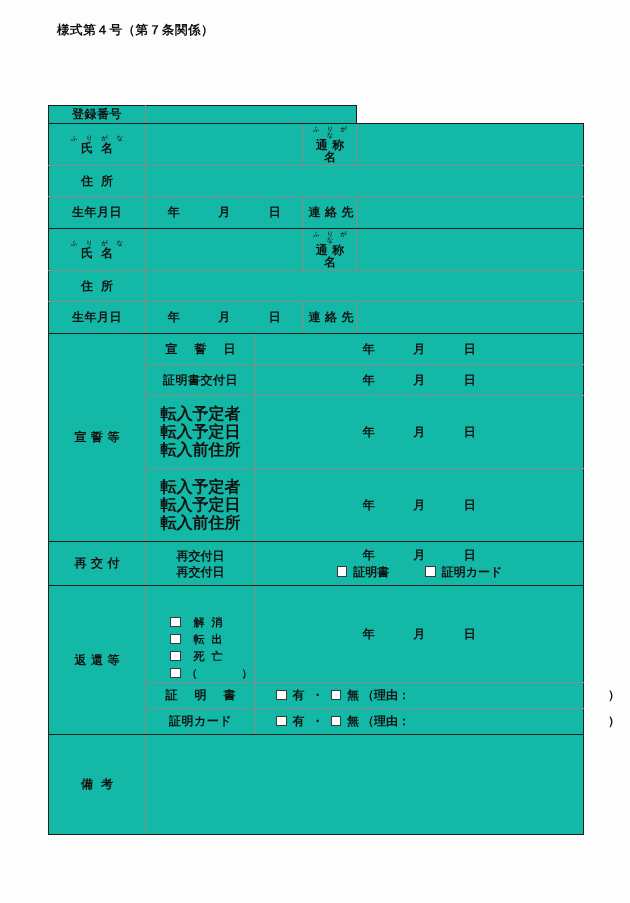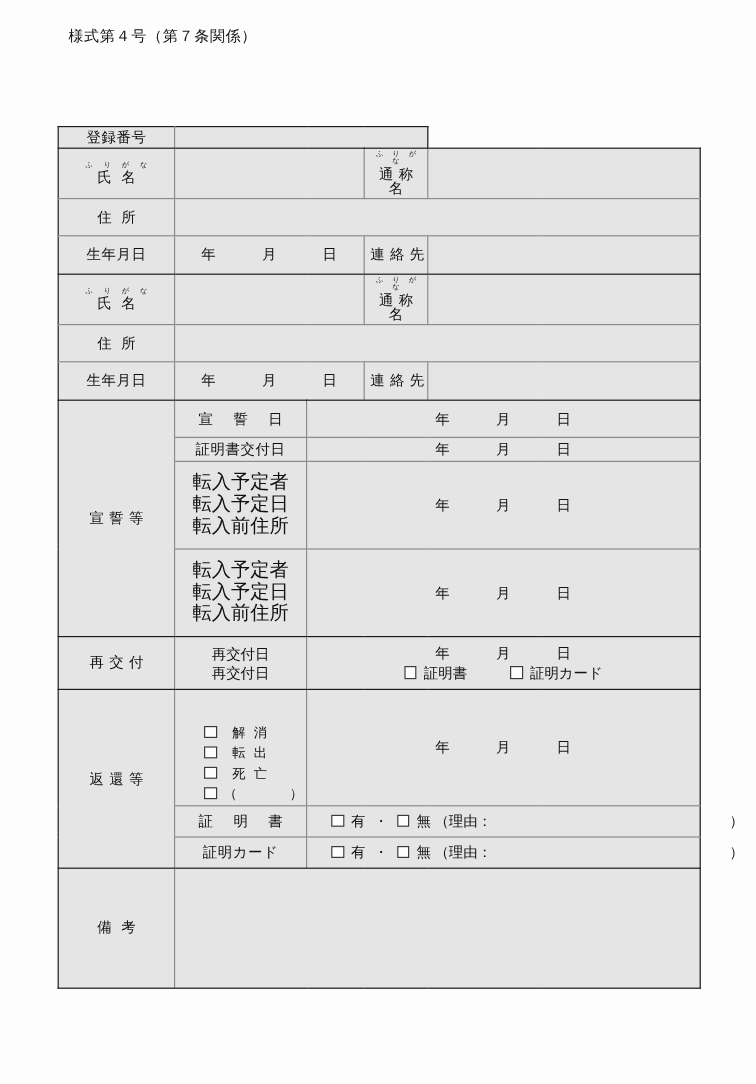--- a/index.html
+++ b/index.html
@@ -12,20 +12,21 @@
     height: 903px;
     font-family: "Liberation Serif", "DejaVu Serif", serif;
     color: #111111;
     position: relative;
     overflow: hidden;
   }
   .page {
     position: absolute;
     inset: 0;
     background: #fdfdfd;
+    font-weight: bold;
   }
   .form-no {
     position: absolute;
     left: 57px;
     top: 22px;
     font-size: 12.5px;
     letter-spacing: 0.6px;
     white-space: nowrap;
   }
   .doc-title {
@@ -45,21 +46,21 @@
     width: 535px;
     border-collapse: collapse;
     table-layout: fixed;
     font-size: 12px;
   }
   table.reg td {
     border: 1px solid #8a8a8a;
     padding: 0;
     vertical-align: middle;
     text-align: center;
-    background: #e5e5e5;
+    background: #14b8a6;
   }
   
   .tk-t { border-top: 1.9px solid #1b1b1b !important; }
   .tk-b { border-bottom: 1.9px solid #1b1b1b !important; }
   .tk-l { border-left: 1.9px solid #1b1b1b !important; }
   .tk-r { border-right: 1.9px solid #1b1b1b !important; }
   .noborder { border: none !important; background: transparent !important; }
 
   .lbl {
     font-size: 12px;
@@ -266,21 +267,21 @@
         <span class="lbl"><span class="lbl-sp4">宣誓等</span></span>
       </td>
       <td>
         <span class="lbl"><span class="lbl-sp2">宣　誓　日</span></span>
       </td>
       <td class="tk-r" colspan="4">
         <span class="ymd">年<span class="g1"></span>月<span class="g2"></span>日</span>
       </td>
     </tr>
 
-    <tr style="height:20px">
+    <tr style="height:31px">
       <td>
         <span class="lbl">証明書交付日</span>
       </td>
       <td class="tk-r" colspan="4">
         <span class="ymd">年<span class="g1"></span>月<span class="g2"></span>日</span>
       </td>
     </tr>
 
     <tr style="height:73px">
       <td>

